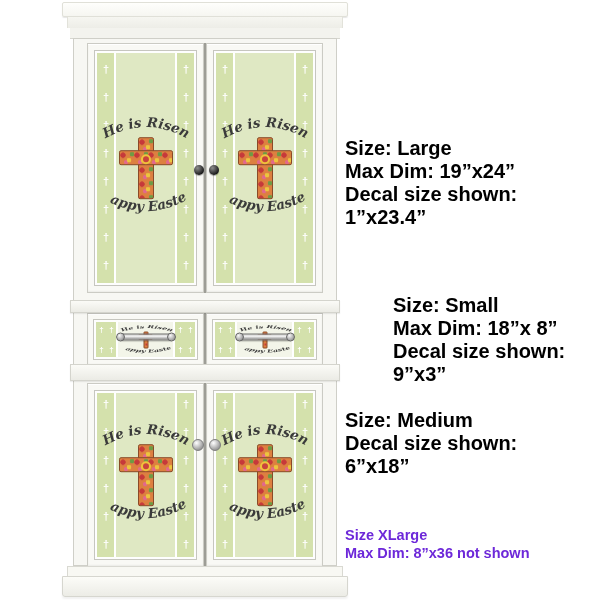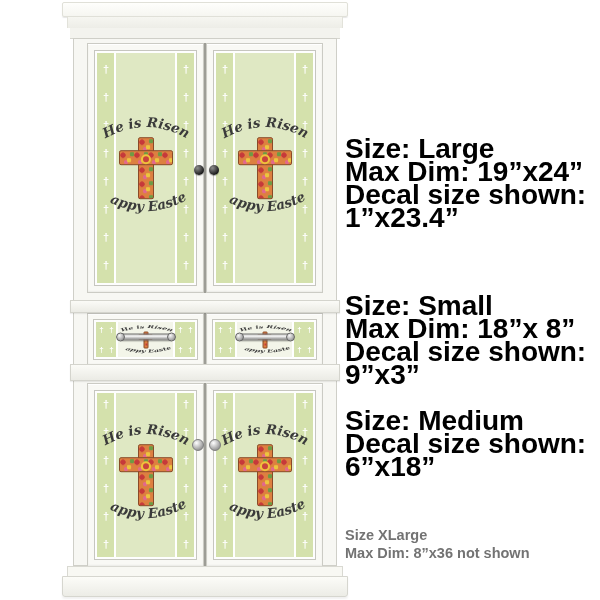--- a/index.html
+++ b/index.html
@@ -99,23 +99,23 @@
   .arc-mini { display:block; width:58px; height:9px; margin:0 auto; overflow:visible; }
   .fcross.mini { width:15px; height:17px; margin:-1px auto; }
   .fcross.mini .fl { background-image:
           radial-gradient(circle at 2px 2px, #c6393a 1px, rgba(198,57,58,0) 1.5px);
         background-size:5px 5px; border-radius:1px; }
   .fcross.mini .vbar { width:5px; }
   .fcross.mini .hbar { height:5px; top:3px; }
 
   
   .size-block { position:absolute; left:345px; color:#000; font-weight:bold;
-                font-size:28px; line-height:23px; z-index:10; }
-  .sb1 { top:137px; } .sb2 { top:294px; } .sb3 { top:409px; }
-  .xl-block { position:absolute; left:345px; top:526px; color:#737373; font-weight:bold;
+                font-size:20px; line-height:23px; z-index:10; }
+  .sb1 { top:137px; } .sb2 { top:294px;margin-left:48px; } .sb3 { top:409px; }
+  .xl-block { position:absolute; left:345px; top:526px; color:#6d28d9; font-weight:bold;
               font-size:14.5px; line-height:18px; z-index:10; }
 </style>
 </head>
 <body>
 
 <div class="stage">
 
   <div class="cabinet">
     <div class="crown-top"></div>
     <div class="crown-mid"></div>

